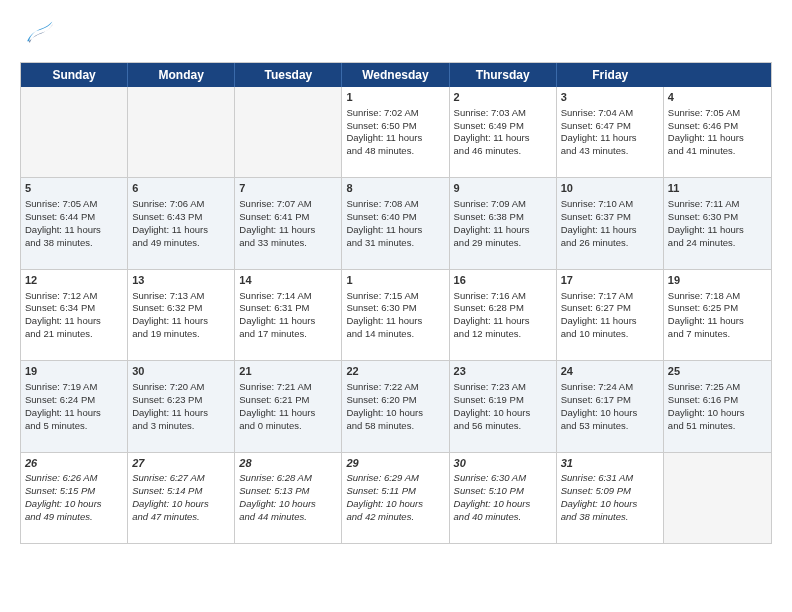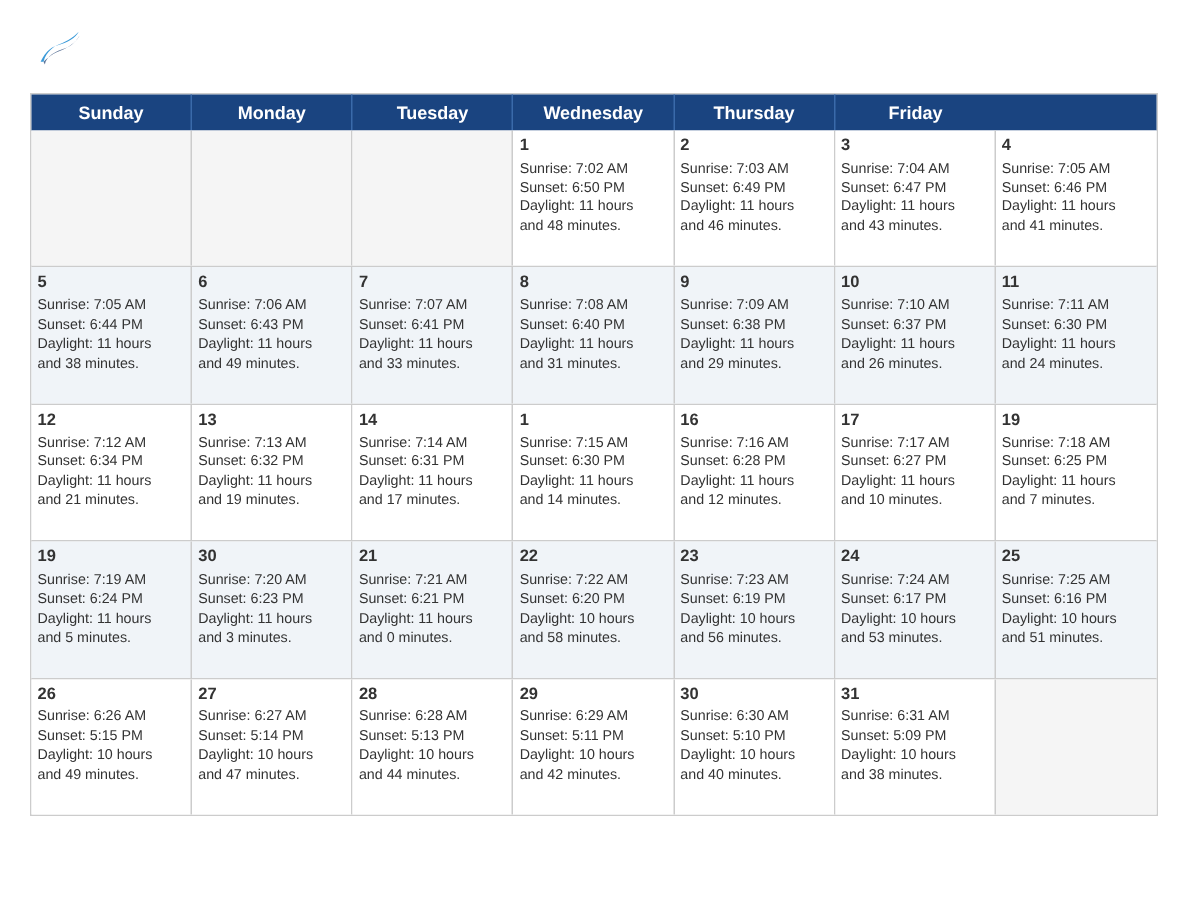--- a/index.html
+++ b/index.html
@@ -60,21 +60,21 @@
       flex: 1;
       display: flex;
       flex-direction: column;
     }
     .week-row {
       display: grid;
       grid-template-columns: repeat(7, 1fr);
       flex: 1;
       border-bottom: 1px solid #ccc;
     }
-    .week-row:last-child { border-bottom: none; }
+    .week-row:last-child { border-bottom: none; font-style: italic; }
     .day-cell {
       border-right: 1px solid #ccc;
       padding: 3px 4px;
       font-size: 9.5px;
       color: #333;
       line-height: 1.35;
       vertical-align: top;
     }
     .day-cell:last-child { border-right: none; }
     .day-cell.empty { background: #f9f9f9; }

